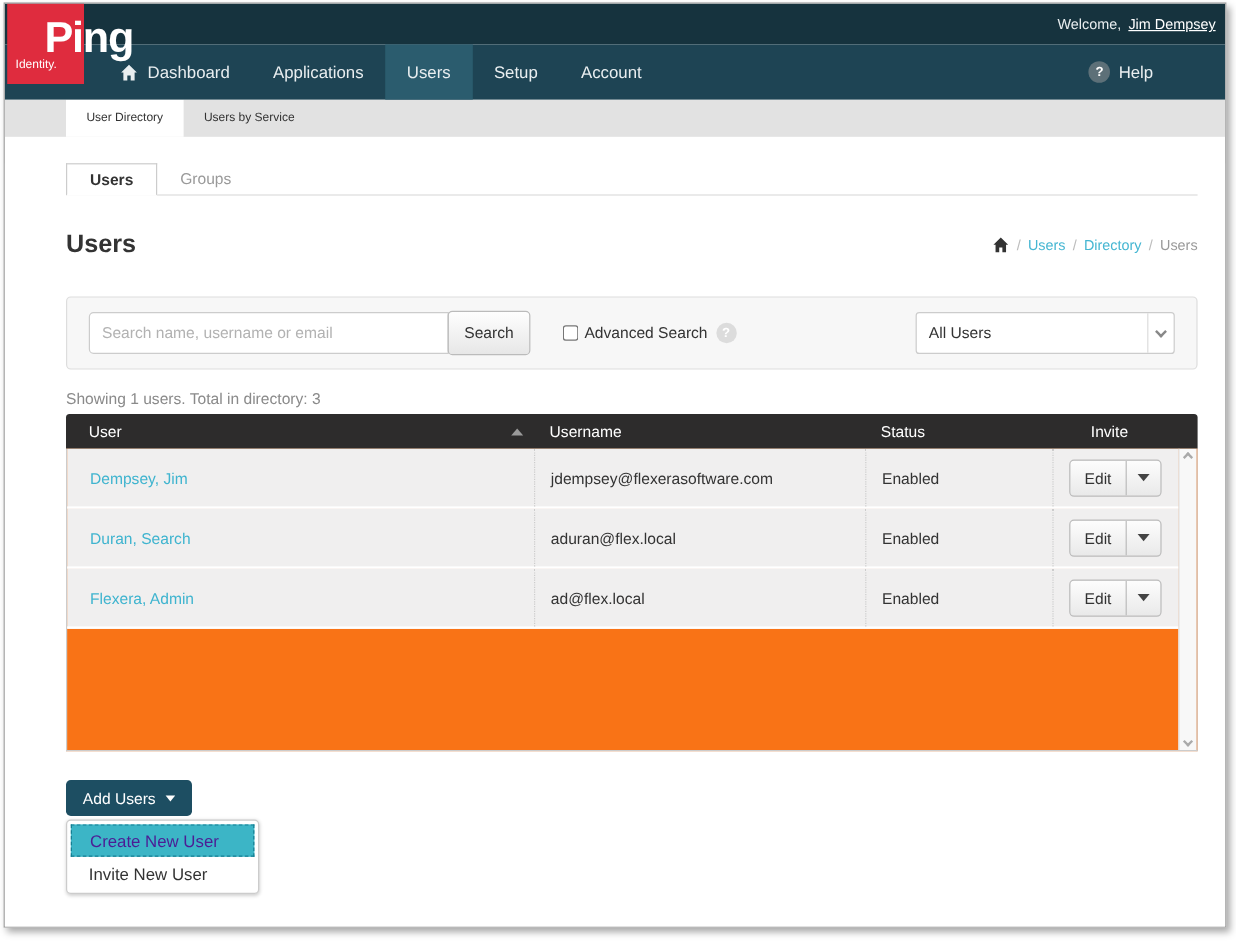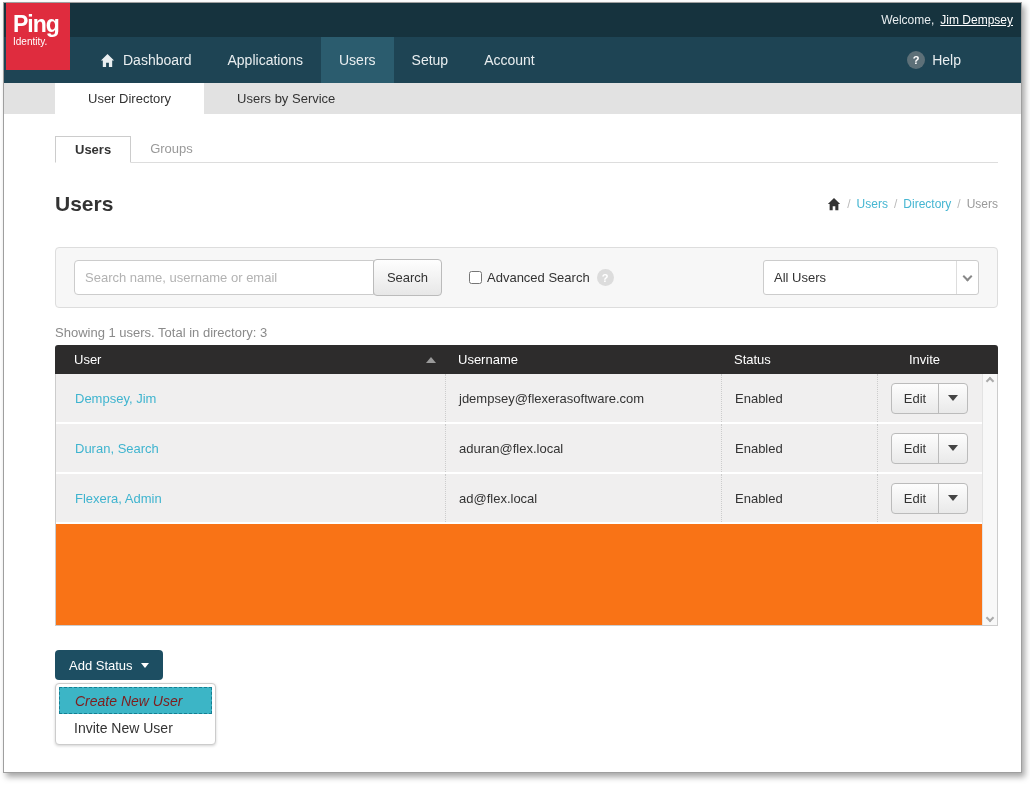--- a/index.html
+++ b/index.html
@@ -11,32 +11,32 @@
   }
   
   .topstrip { height:34px; background:#16333e; display:flex; align-items:center; justify-content:flex-end; padding-right:8px; }
   .welcome { color:#e9eef0; font-size:12px; }
   .welcome a { color:#ffffff; text-decoration:underline; margin-left:6px; cursor:pointer; }
   .mainnav { height:46px; background:#1e4454; display:flex; align-items:stretch; padding-left:78px; position:relative; }
   .logo {
     position:absolute; left:2px; top:-34px; width:64px; height:67px; background:#df2c3e;
     color:#fff; z-index:5; padding:10px 0 0 7px; line-height:1;
   }
-  .logo .big { font-size:23px; font-weight:bold; letter-spacing:-1px; }
+  .logo .big { font-size:36px; font-weight:bold; letter-spacing:-1px;margin-left:24px; }
   .logo .small { font-size:10px; margin-top:1px; display:block; }
   .navitem { display:flex; align-items:center; padding:0 18px; color:#e9eef0; font-size:14px; cursor:pointer; }
   .navitem.active { background:#2b5c6e; }
   .homeicon { width:15px; height:15px; margin-right:8px; fill:#e9eef0; }
   .nav-right { margin-left:auto; display:flex; align-items:center; padding-right:60px; }
   .qcircle { width:18px; height:18px; border-radius:50%; background:#5d7078; color:#fff; font-size:11px; font-weight:bold;
     display:inline-flex; align-items:center; justify-content:center; margin-right:7px; }
   .helplbl { color:#e9eef0; font-size:14px; cursor:pointer; }
   
   .subnav { height:31px; background:#e2e2e2; display:flex; padding-left:51px; }
-  .subtab { display:flex; align-items:center; padding:0 33px; font-size:13px; color:#333; cursor:pointer; }
+  .subtab { display:flex; align-items:center; padding:0 17px; font-size:10px; color:#333; cursor:pointer; }
   .subtab.active { background:#fff; }
   
   .content { padding:0 23px 0 51px; background:#fff; }
   .tabs2 { margin-top:22px; display:flex; border-bottom:1px solid #ddd; }
   .tab2 { padding:5px 19px; font-size:13px; cursor:pointer; margin-bottom:-1px; }
   .tab2.active { font-weight:bold; color:#333; background:#fff; border:1px solid #ccc; border-bottom:1px solid #fff; }
   .tab2.inactive { color:#999; }
   .pagehead { margin-top:29px; display:flex; align-items:center; justify-content:space-between; }
   .pagetitle { font-size:21px; font-weight:bold; color:#333; }
   .crumbs { display:flex; align-items:center; font-size:12px; }
@@ -91,21 +91,21 @@
   .chev-up { width:6px; height:6px; border-left:2px solid #aaa; border-top:2px solid #aaa; transform:rotate(45deg); }
   .chev-dn { width:6px; height:6px; border-right:2px solid #aaa; border-bottom:2px solid #aaa; transform:rotate(45deg); }
   
   .addwrap { margin-top:24px; padding-bottom:30px; }
   .addbtn { display:inline-flex; align-items:center; height:30px; padding:0 14px; background:#1d4e62; color:#fff;
     font-size:13px; border:none; border-radius:4px; cursor:pointer; font-family:"Liberation Sans", sans-serif; }
   .addbtn .tri { margin-left:8px; width:0; height:0; border-left:4px solid transparent; border-right:4px solid transparent; border-top:5px solid #fff; }
   .addmenu { margin-top:3px; width:161px; background:#fff; border:1px solid #ccc; border-radius:4px; padding:3px;
     box-shadow:0 1px 3px rgba(0,0,0,.18); }
   .menuitem { height:27px; display:flex; align-items:center; padding-left:15px; font-size:14px; color:#333; cursor:pointer; }
-  .menuitem.hl { background:#3cb5c6; color:#7f1d1d; border:1px dashed #157f93;font-style:italic; }
+  .menuitem.hl { background:#3cb5c6; color:#4c1d95; border:1px dashed #157f93; }
 </style>
 </head>
 <body>
 
 <div class="frame">
 
   <div class="topstrip">
     <div class="welcome">
       <span>Welcome,</span><a>Jim Dempsey</a>
     </div>
@@ -251,21 +251,21 @@
 
         <div class="vscroll">
           <span class="chev-up"></span>
           <span class="chev-dn"></span>
         </div>
       </div>
     </div>
 
     <div class="addwrap">
       <button class="addbtn">
-        <span>Add Status</span>
+        <span>Add Users</span>
         <span class="tri"></span>
       </button>
       <div class="addmenu">
         <div class="menuitem hl">Create New User</div>
         <div class="menuitem">Invite New User</div>
       </div>
     </div>
 
   </div>
 </div>

